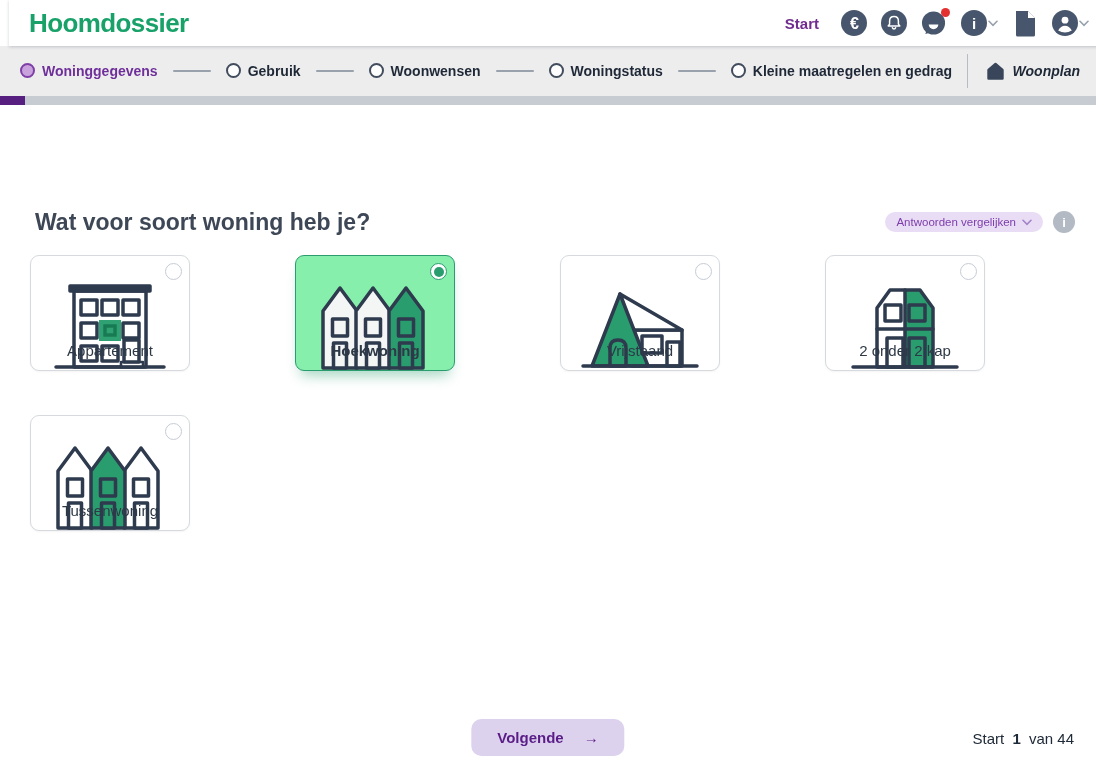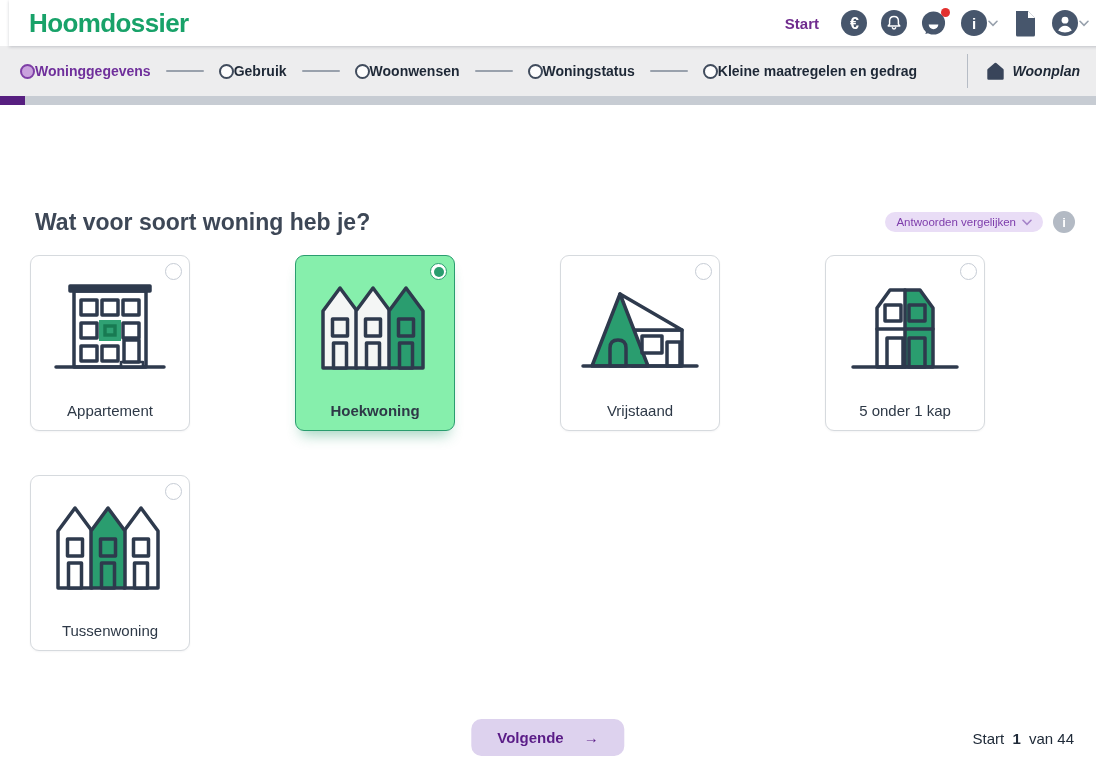--- a/index.html
+++ b/index.html
@@ -16,21 +16,21 @@
   .start-label { color:#702c8e; font-weight:700; font-size:15px; margin-right:8px; }
   .hicon { position:relative; width:26px; height:26px; display:flex; align-items:center; justify-content:center; cursor:pointer; }
   .hicon svg { display:block; }
   .badge-dot { position:absolute; top:-2px; right:-3px; width:9px; height:9px; border-radius:50%; background:#e3312f; }
   .chev { color:#97a0ac; font-size:11px; margin-left:1px; }
   .icon-group { display:flex; align-items:center; }
 
   
   .stepper { position:absolute; top:46px; left:0; width:100%; height:50px; background:#ededee;
              display:flex; align-items:center; padding:0 16px 0 20px; }
-  .step { display:flex; align-items:center; cursor:pointer; }
+  .step { display:flex; gap:7px; cursor:pointer; }
   .step-circle { width:15px; height:15px; border-radius:50%; border:2px solid #414c5d; background:#fdfdfd; }
   .step-label { font-size:14px; font-weight:700; color:#1e2836; white-space:nowrap; }
   .step.active .step-circle { background:#c9a2dd; border-color:#7e3fa6; }
   .step.active .step-label { color:#6f2f9b; }
   .step-sep { width:38px; height:2px; background:#99a1ac; margin:0 15px; border-radius:1px; }
   .stepper-divider { width:1px; height:34px; background:#b6bcc5; margin-left:auto; margin-right:18px; }
   .woonplan { display:flex; align-items:center; gap:8px; cursor:pointer; }
   .woonplan .step-label { font-weight:700;font-style:italic; }
 
   
@@ -41,21 +41,21 @@
   .question-title { position:absolute; left:35px; top:209px; font-size:23px; font-weight:700; color:#3d4756; }
   .compare-row { position:absolute; right:21px; top:211px; display:flex; align-items:center; gap:10px; }
   .compare-pill { display:flex; align-items:center; gap:6px; background:#e9ddf6; border:none; border-radius:12px;
                   padding:4px 11px; font-size:11.5px; color:#7d3cab; font-family:"Liberation Sans",sans-serif; cursor:pointer; }
   .info-circle { width:22px; height:22px; border-radius:50%; background:#b3bac4; color:#fff; font-weight:700;
                  font-size:13px; display:flex; align-items:center; justify-content:center; cursor:pointer; }
 
   
   .options-grid { position:absolute; left:30px; top:255px; display:grid;
                   grid-template-columns:repeat(4,160px); column-gap:105px; row-gap:44px; }
-  .option-card { position:relative; width:160px; height:176px; background:#fff; border:1px solid #d6dade;
+  .option-card { position:relative; width:160px; height:116px; background:#fff; border:1px solid #d6dade;
                  border-radius:9px; cursor:pointer; box-shadow:0 1px 2px rgba(30,40,60,.05); }
   .option-card.selected { background:#86efac; border:1.5px solid #2a9d6f;
                           box-shadow:0 10px 14px -6px rgba(42,157,111,.45);font-weight:bold; }
   .radio { position:absolute; top:7px; right:7px; width:17px; height:17px; border-radius:50%;
            border:1.5px solid #c6ccd5; background:#fff; }
   .option-card.selected .radio { border-color:#2a9d6f; }
   .option-card.selected .radio::after { content:''; position:absolute; inset:2.5px; border-radius:50%; background:#2a9d6f; }
   .illu { position:absolute; top:22px; left:50%; transform:translateX(-50%); }
   .card-label { position:absolute; bottom:11px; width:100%; text-align:center; font-size:15px; color:#2e3947; }
 
@@ -254,21 +254,21 @@
           <polygon points="32,30 45,12 75,12 88,30 88,89 32,89"></polygon>
           <line x1="60" y1="12" x2="60" y2="89"></line>
           <line x1="32" y1="51" x2="88" y2="51"></line>
           <rect x="40" y="27" width="16" height="16" fill="#fff"></rect>
           <rect x="64" y="27" width="16" height="16" fill="#2a9d6f"></rect>
           <rect x="42" y="60" width="16" height="29" fill="#fff"></rect>
           <rect x="64" y="60" width="16" height="29" fill="#2a9d6f"></rect>
           <line x1="8" y1="89" x2="112" y2="89"></line>
         </g>
       </svg>
-      <div class="card-label">5 onder 1 kap</div>
+      <div class="card-label">2 onder 2 kap</div>
     </div>
 
     <div class="option-card">
       <span class="radio"></span>
       <svg class="illu" width="120" height="92" viewBox="0 0 120 92">
         <g stroke="#2e3a4d" stroke-width="3.5" stroke-linejoin="round" stroke-linecap="round">
           <polygon points="8,90 8,33 25,10 42,33 42,90" fill="#fff"></polygon>
           <rect x="17.5" y="41" width="15" height="17" fill="#fff"></rect>
           <rect x="18.5" y="65" width="13" height="25" fill="#fff"></rect>
           <polygon points="74,90 74,33 91,10 108,33 108,90" fill="#fff"></polygon>

